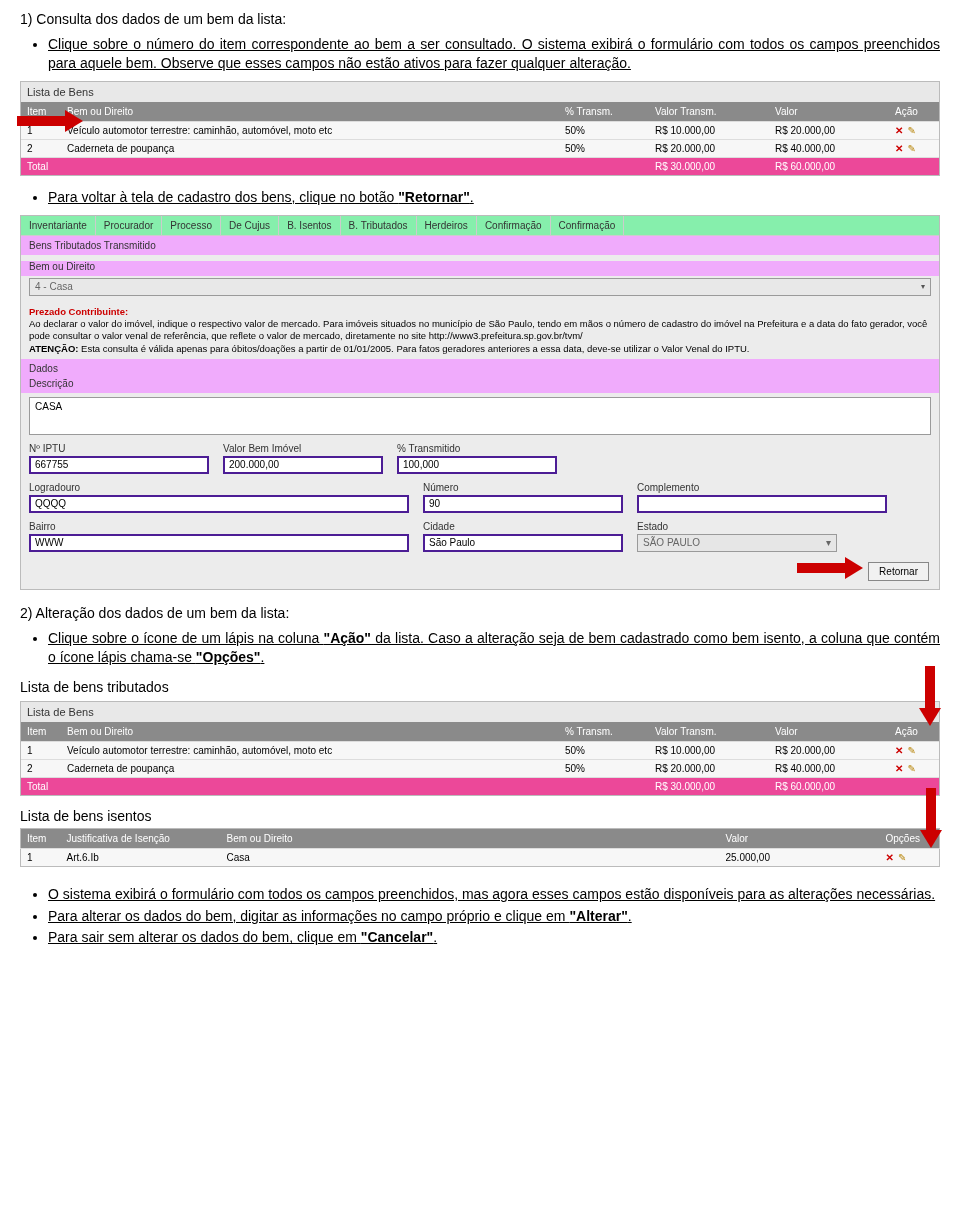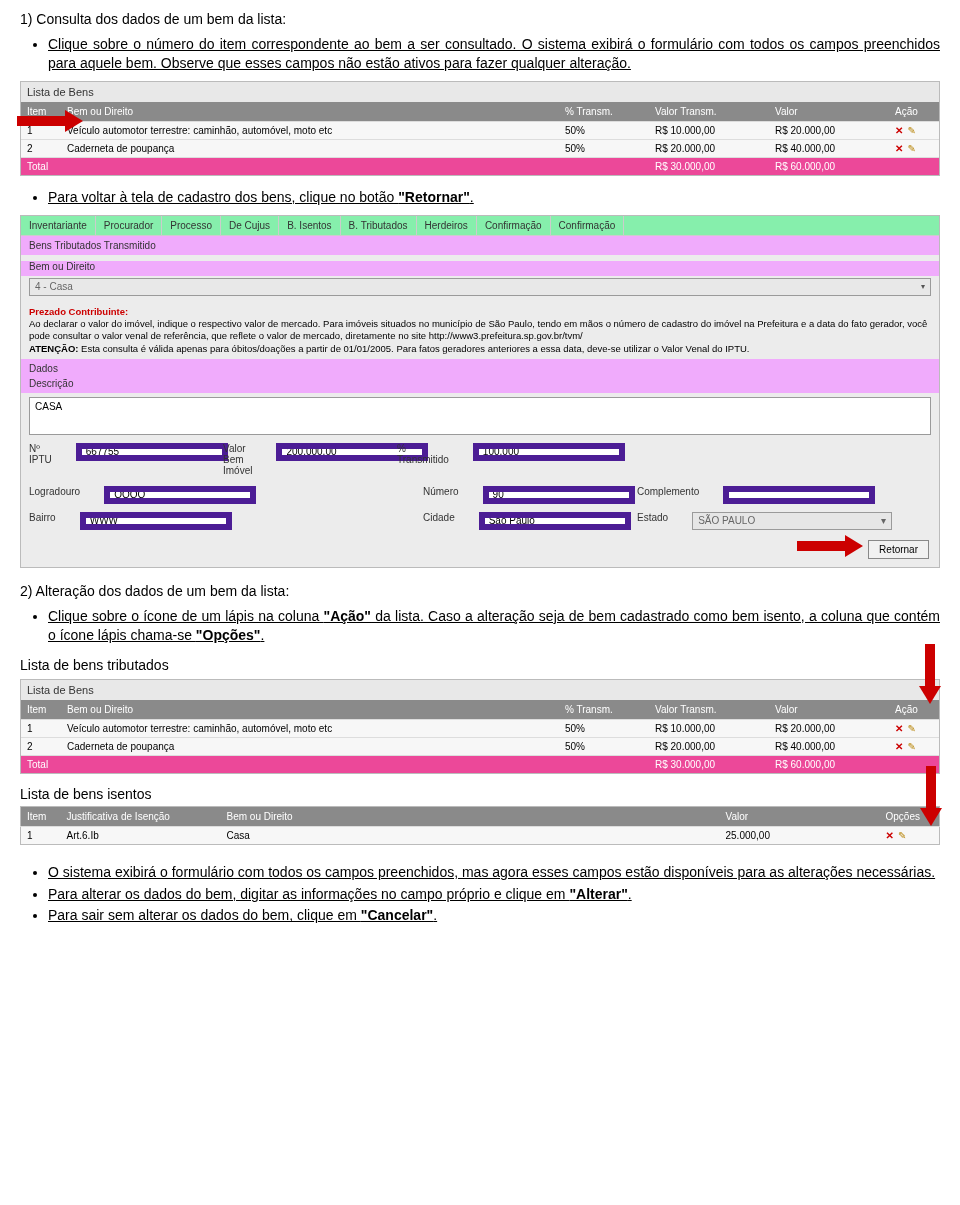--- a/index.html
+++ b/index.html
@@ -29,23 +29,23 @@
   .arrow-down{position:absolute;width:22px;height:60px;}
   .arrow-down .shaft{position:absolute;top:0;left:6px;width:10px;height:44px;background:#c00;}
   .arrow-down .head{position:absolute;top:42px;left:0;width:0;height:0;border-left:11px solid transparent;border-right:11px solid transparent;border-top:18px solid #c00;}
 
   
   .form-block{border:1px solid #bbb;font-size:10px;background:#ececec;margin:6px 0 14px 0;position:relative;}
   .tabs{display:flex;background:#86efac;border-bottom:1px solid #ccc;font-size:10px;}
   .tabs .tab{padding:4px 8px;border-right:1px solid #ccc;color:#333;}
   .sec-title{padding:4px 8px;font-size:10px;color:#333;background:#f0abfc;}
   .field-row{display:flex;padding:4px 8px;gap:14px;flex-wrap:wrap;}
-  .field{display:flex;flex-direction:row;font-size:10px;color:#333;gap:24px;}
+  .field{display:flex;flex-direction:column;font-size:10px;color:#333;}
   .field label{margin-bottom:2px;font-size:10px;}
-  .field input, .field .ro{border:6px solid #4c1d95;background:#fff;padding:2px 4px;font-size:10px;height:18px;}
+  .field input, .field .ro{border:2px solid #4c1d95;background:#fff;padding:2px 4px;font-size:10px;height:18px;}
   .notice{padding:4px 8px;font-size:9.5px;line-height:1.3;}
   .notice .red{color:#c00;font-weight:bold;}
   .notice .b{font-weight:bold;}
   .desc-box{margin:4px 8px;border:1px solid #9a9a9a;background:#fff;height:38px;padding:3px 5px;font-size:10px;}
   .btnbar{display:flex;justify-content:flex-end;padding:6px 10px 8px 10px;margin-left:26px;}
   .btn{border:1px solid #888;background:#f1f1f1;padding:3px 10px;font-size:10px;cursor:pointer;}
 
   .dropdown-full{margin:2px 8px 6px 8px;border:1px solid #9a9a9a;background:#e8e8e8;height:18px;padding:2px 5px;font-size:10px;color:#666;display:flex;justify-content:space-between;align-items:center;}
   .dropdown-full .tri{font-size:8px;color:#555;}
 

